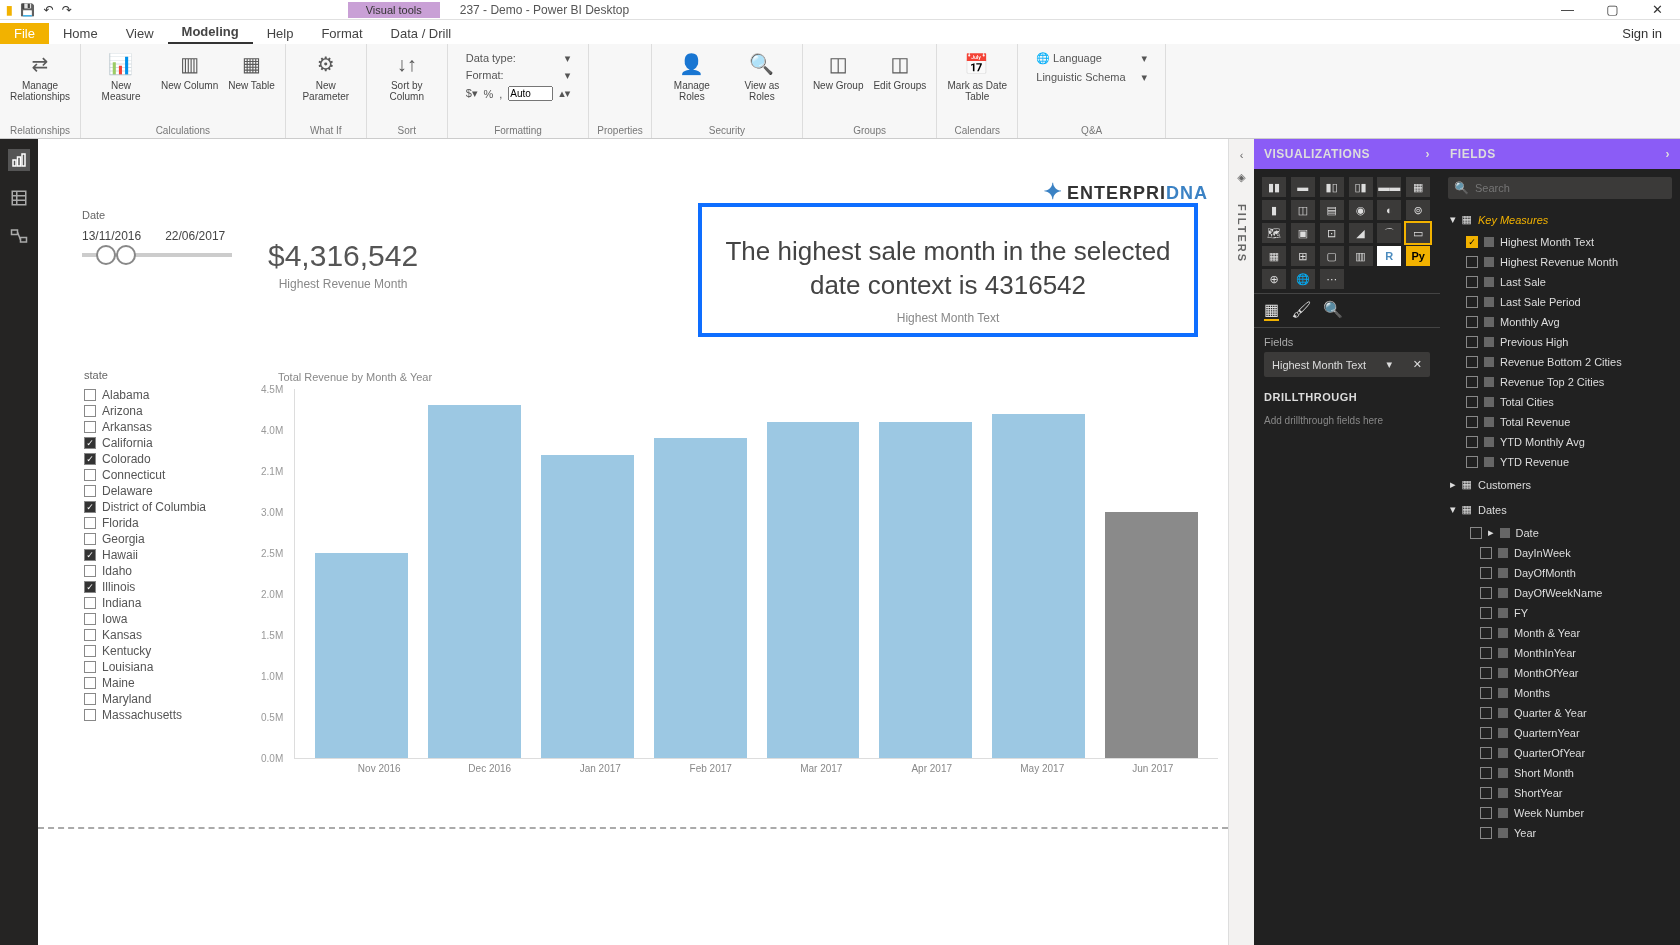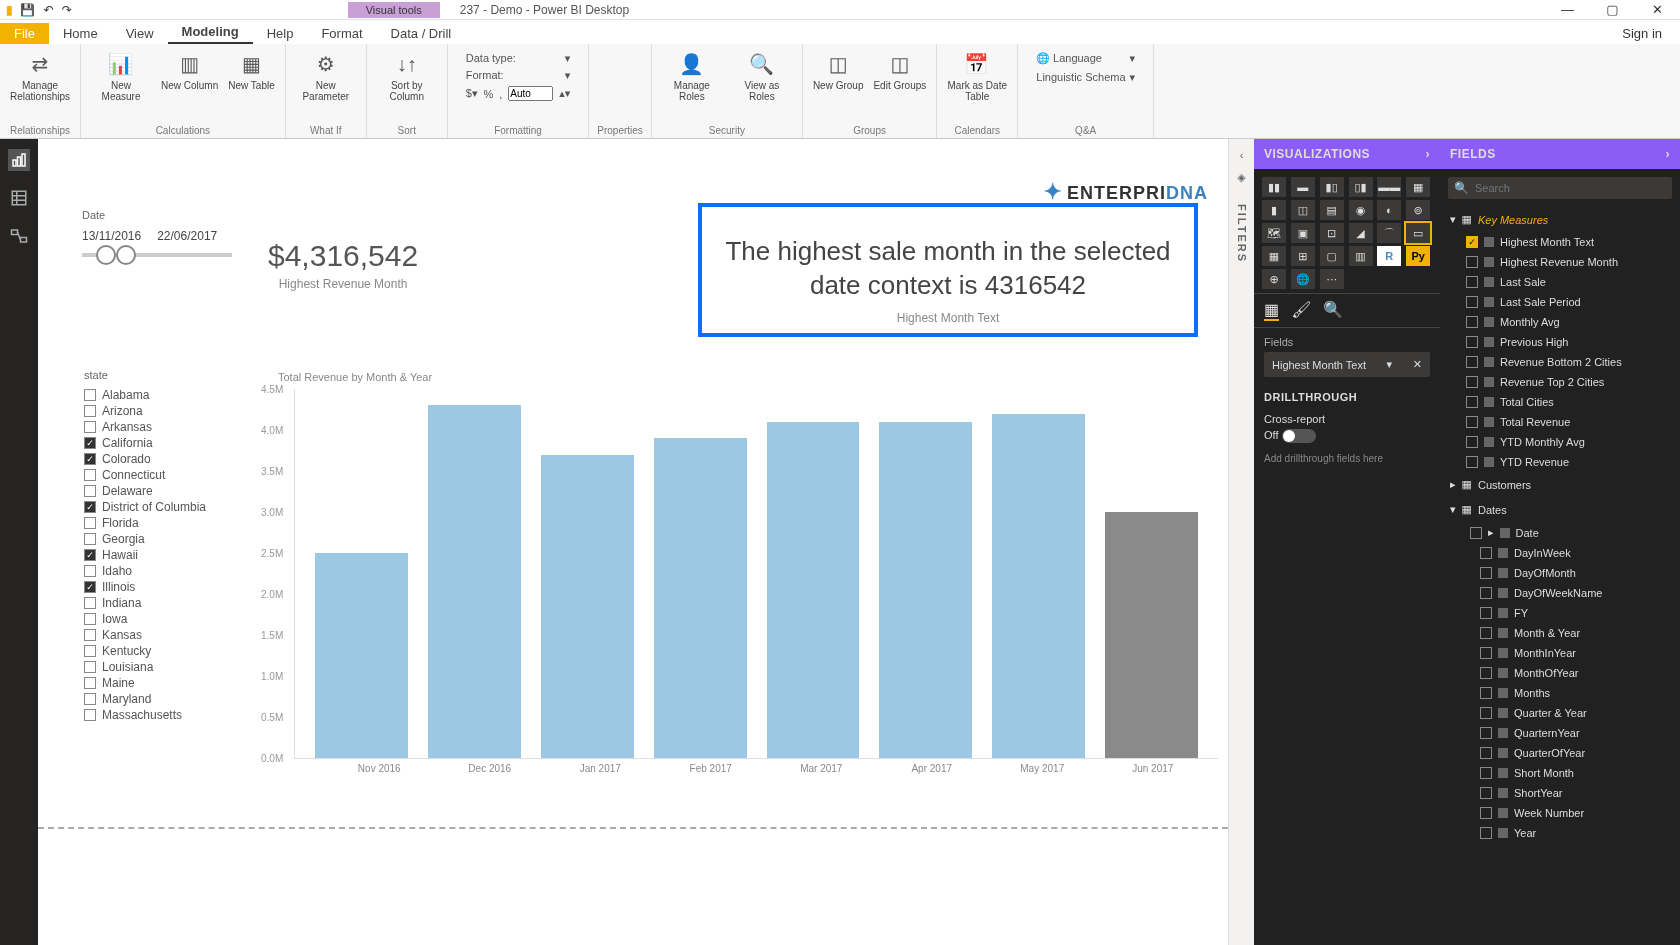--- a/index.html
+++ b/index.html
@@ -23,21 +23,21 @@
 
 
 .ribbon { height:95px; background:#f7f7f7; border-bottom:1px solid #ccc; display:flex; }
 .rgroup { border-right:1px solid #ddd; padding:4px 8px 2px; display:flex; flex-direction:column; align-items:center; }
 .rgroup .stack { display:flex; gap:6px; flex:1; align-items:flex-start; }
 .rbtn { display:flex; flex-direction:column; align-items:center; gap:2px; padding:2px; cursor:pointer; min-width:40px; }
 .rbtn .ico { width:28px; height:28px; display:flex; align-items:center; justify-content:center; font-size:20px; color:#5a5a5a; }
 .rbtn .lbl { font-size:10px; color:#444; text-align:center; line-height:11px; max-width:60px; }
 .rgroup .gname { font-size:10px; color:#777; margin-top:auto; }
 .rprops { flex:1 0 auto; display:flex; flex-direction:column; gap:4px; padding:4px 10px; font-size:11px; color:#555; max-width:210px; }
-.rprops .row { display:flex; justify-content:space-between; gap:4px; }
+.rprops .row { display:flex; justify-content:space-between; gap:16px; }
 .rprops2 { display:flex; flex-direction:column; gap:4px; padding:4px 10px; font-size:11px; color:#555; max-width:220px; }
 .fmtbar { display:flex; gap:6px; align-items:center; font-size:11px; color:#555; }
 .fmtbar input { width:45px; font-size:10px; }
 
 
 .main { display:flex; height:806px; }
 .leftbar { width:38px; background:#252423; display:flex; flex-direction:column; gap:16px; padding-top:10px; align-items:center; }
 .leftbar .side { width:22px; height:22px; display:flex; align-items:center; justify-content:center; color:#ccc; cursor:pointer; }
 .leftbar .side.active { background:#555; }
 .leftbar svg { width:18px; height:18px; }
@@ -76,21 +76,21 @@
 .ftree .item { padding:4px 10px 4px 26px; display:flex; align-items:center; gap:6px; cursor:pointer; }
 .ftree .item .cb { width:12px; height:12px; border:1px solid #888; flex-shrink:0; display:flex; align-items:center; justify-content:center; font-size:9px; }
 .ftree .item .cb.ck { background:#f2b200; border-color:#f2b200; color:#000; }
 .ftree .item.sub { padding-left:40px; }
 .ftree .item .mico { width:10px; height:10px; background:#666; flex-shrink:0; }
 .ftree .item.l2 { padding-left:30px; }
 
 
 .slicer { position:absolute; left:44px; top:70px; width:160px; }
 .slicer .lab { font-size:11px; color:#666; }
-.slicer .dates { display:flex; gap:16px; margin-top:8px; font-size:12px; color:#444; }
+.slicer .dates { display:flex; gap:24px; margin-top:8px; font-size:12px; color:#444; }
 .slider { margin-top:10px; height:4px; background:#ccc; position:relative; width:150px; }
 .slider .h { width:20px; height:20px; border:2px solid #888; border-radius:50%; background:#fff; position:absolute; top:-8px; }
 
 .card { position:absolute; left:230px; top:100px; text-align:center; }
 .card .val { font-size:30px; font-weight:300; color:#555; }
 .card .cap { font-size:12px; color:#888; margin-top:4px; }
 
 .textvis { position:absolute; left:660px; top:64px; width:500px; border:4px solid #0e6eff; padding:28px 20px 8px; text-align:center; }
 .textvis .t { font-size:26px; color:#444; line-height:1.3; }
 .textvis .cap { font-size:12px; color:#888; margin-top:8px; }
@@ -414,21 +414,21 @@
             <span>Massachusetts</span>
           </div>
         </div>
     </div>
 
     <div class="chart">
       <div class="ctitle">Total Revenue by Month &amp; Year</div>
       <div class="plot" id="plot">
           <div class="ylab" style="top: 0%; left: -34px;">4.5M</div>
           <div class="ylab" style="top: 11.1111%; left: -34px;">4.0M</div>
-          <div class="ylab" style="top: 22.2222%; left: -34px;">3.5M</div>
+          <div class="ylab" style="top: 22.2222%; left: -34px;">2.1M</div>
           <div class="ylab" style="top: 33.3333%; left: -34px;">3.0M</div>
           <div class="ylab" style="top: 44.4444%; left: -34px;">2.5M</div>
           <div class="ylab" style="top: 55.5556%; left: -34px;">2.0M</div>
           <div class="ylab" style="top: 66.6667%; left: -34px;">1.5M</div>
           <div class="ylab" style="top: 77.7778%; left: -34px;">1.0M</div>
           <div class="ylab" style="top: 88.8889%; left: -34px;">0.5M</div>
           <div class="ylab" style="top: 100%; left: -34px;">0.0M</div>
           <div class="bars">
             <div class="bar" style="height: 55.5556%;"></div>
             <div class="bar" style="height: 95.5556%;"></div>
@@ -502,24 +502,20 @@
     </div>
     <div class="sect">
       <div class="lbl">Fields</div>
       <div class="well">
         <span>Highest Month Text</span>
         <span>▾</span>
         <span class="x">✕</span>
       </div>
     </div>
     <div class="drillhdr">DRILLTHROUGH</div>
-    <div class="toggle-row">
-      <span>Cross-report</span>
-      <div><span>Off</span> <span class="toggle"><span class="knob"></span></span></div>
-    </div>
     <div class="hint">Add drillthrough fields here</div>
   </div>
 
   <div class="fldpanel">
     <div class="phdr">
         <span>FIELDS</span>
         <span>›</span>
       </div>
     <div class="search">
       <span>🔍</span>

